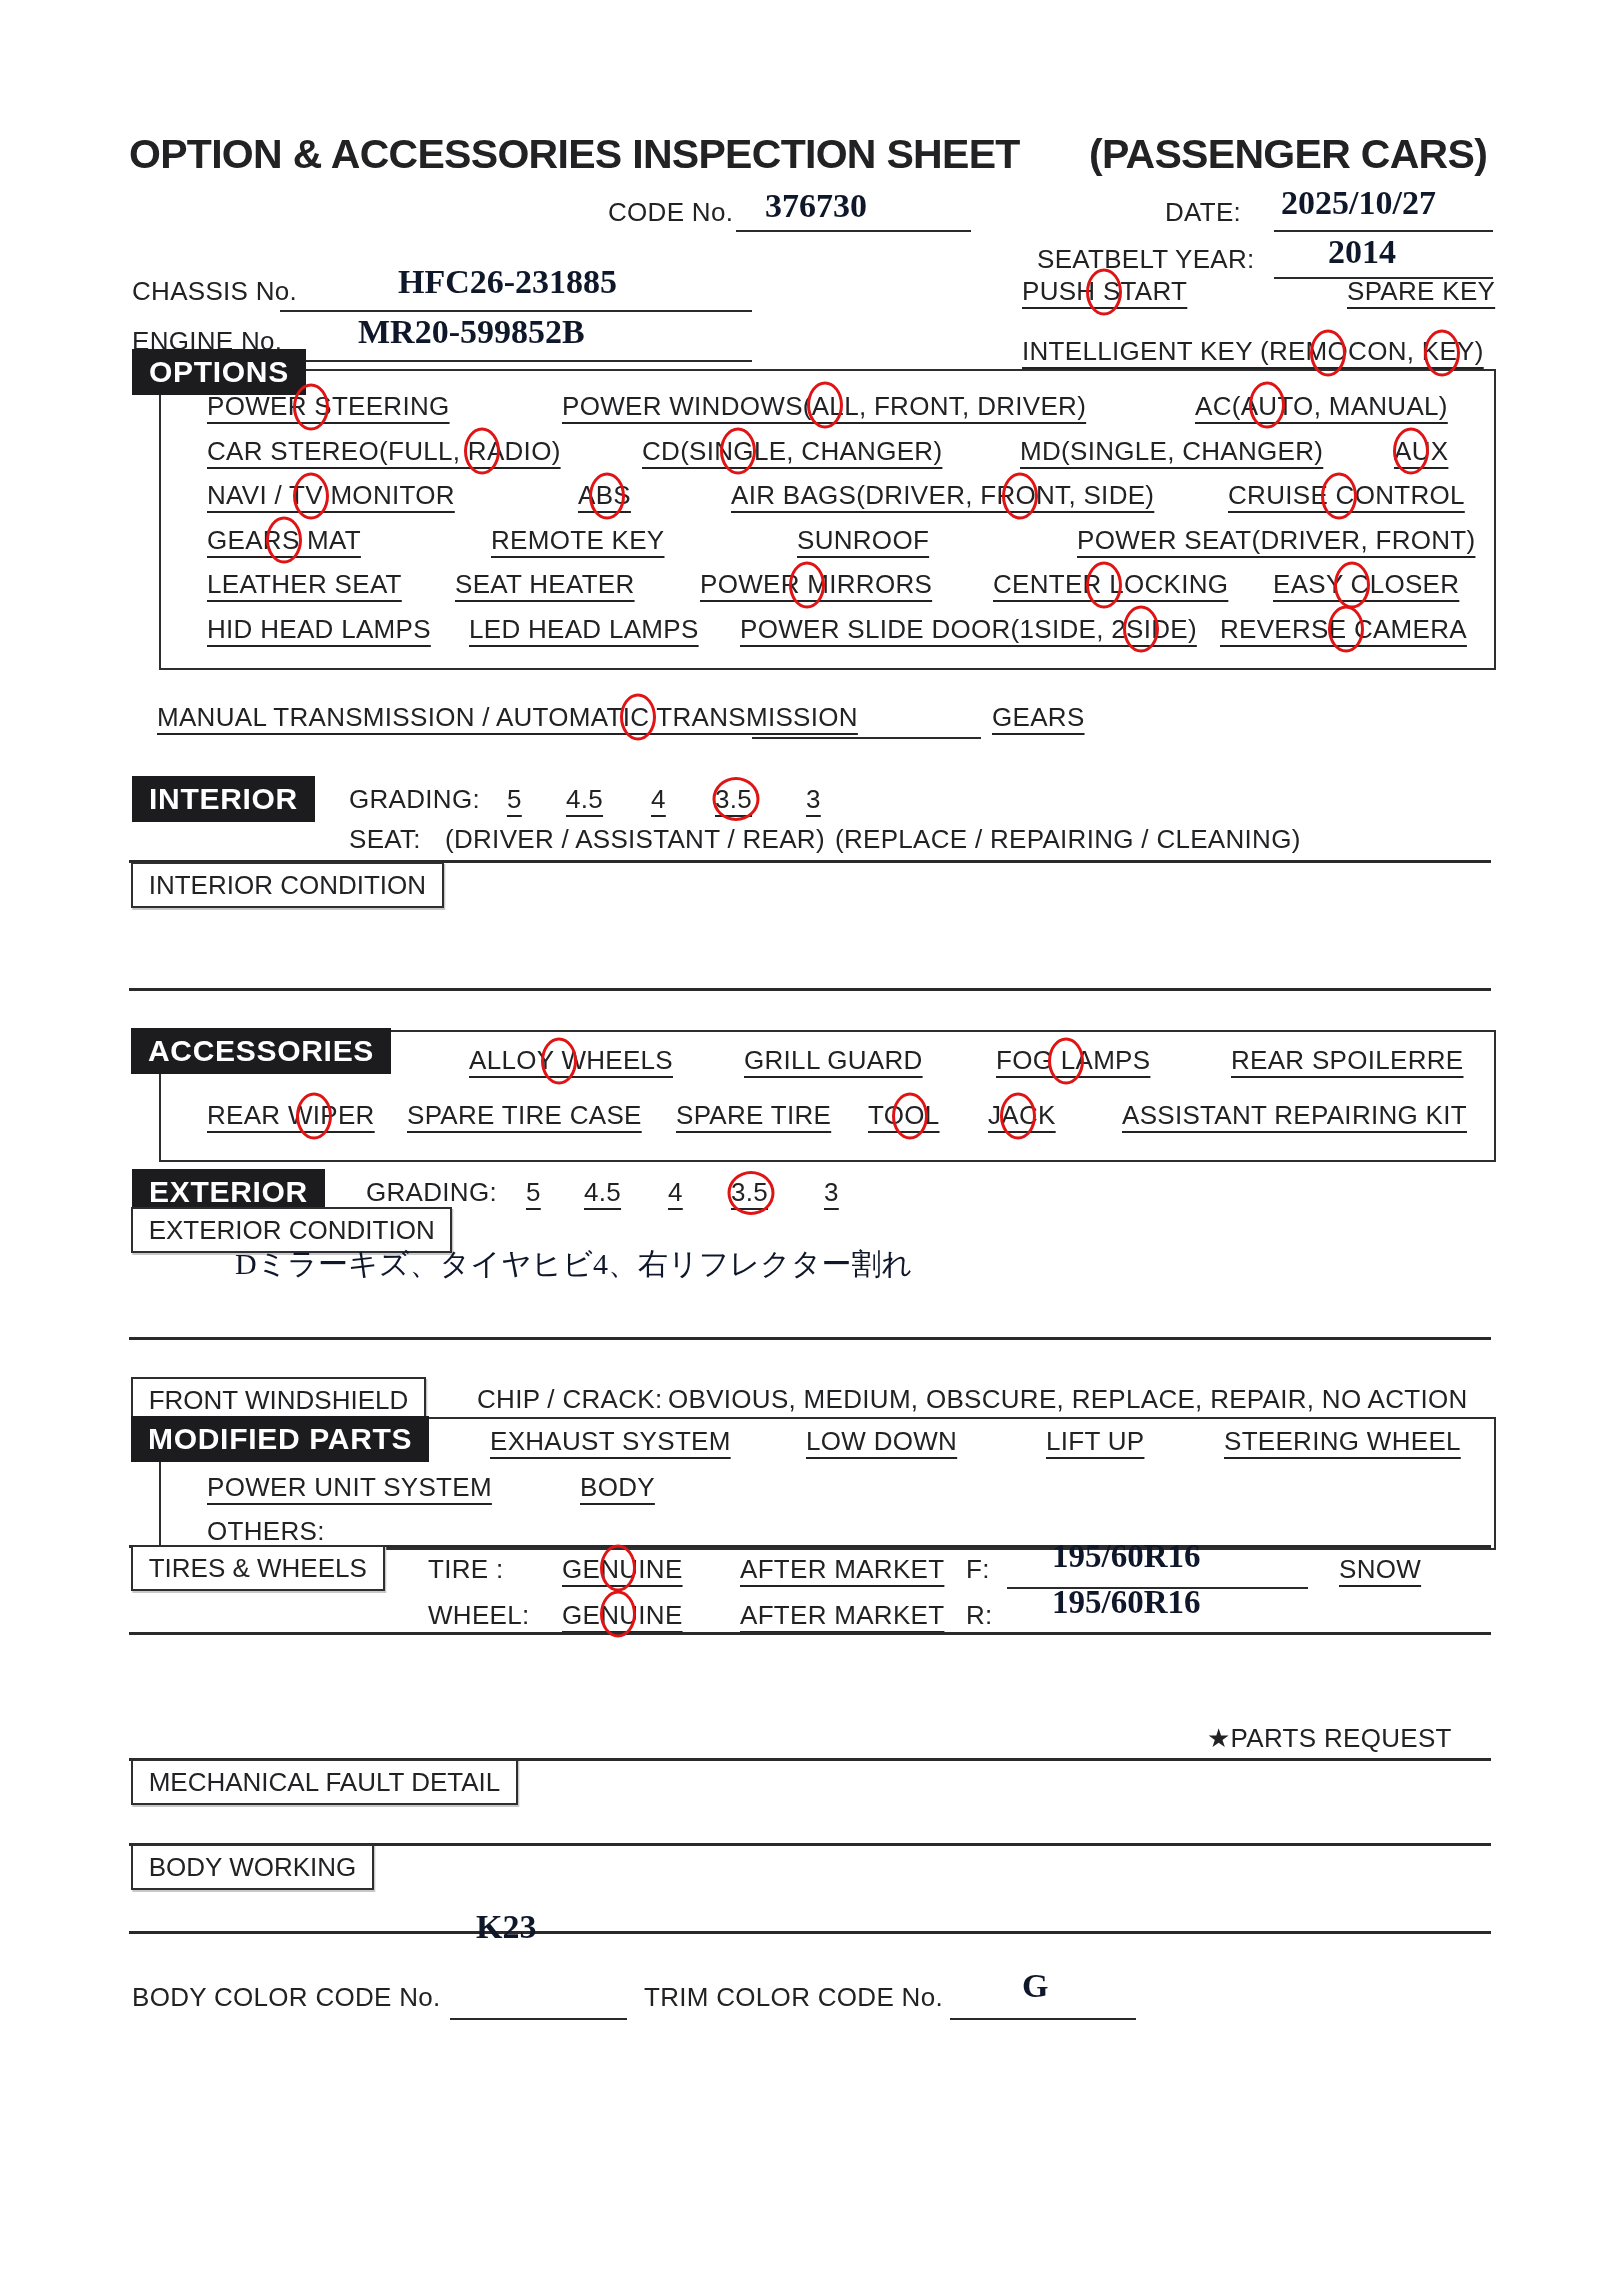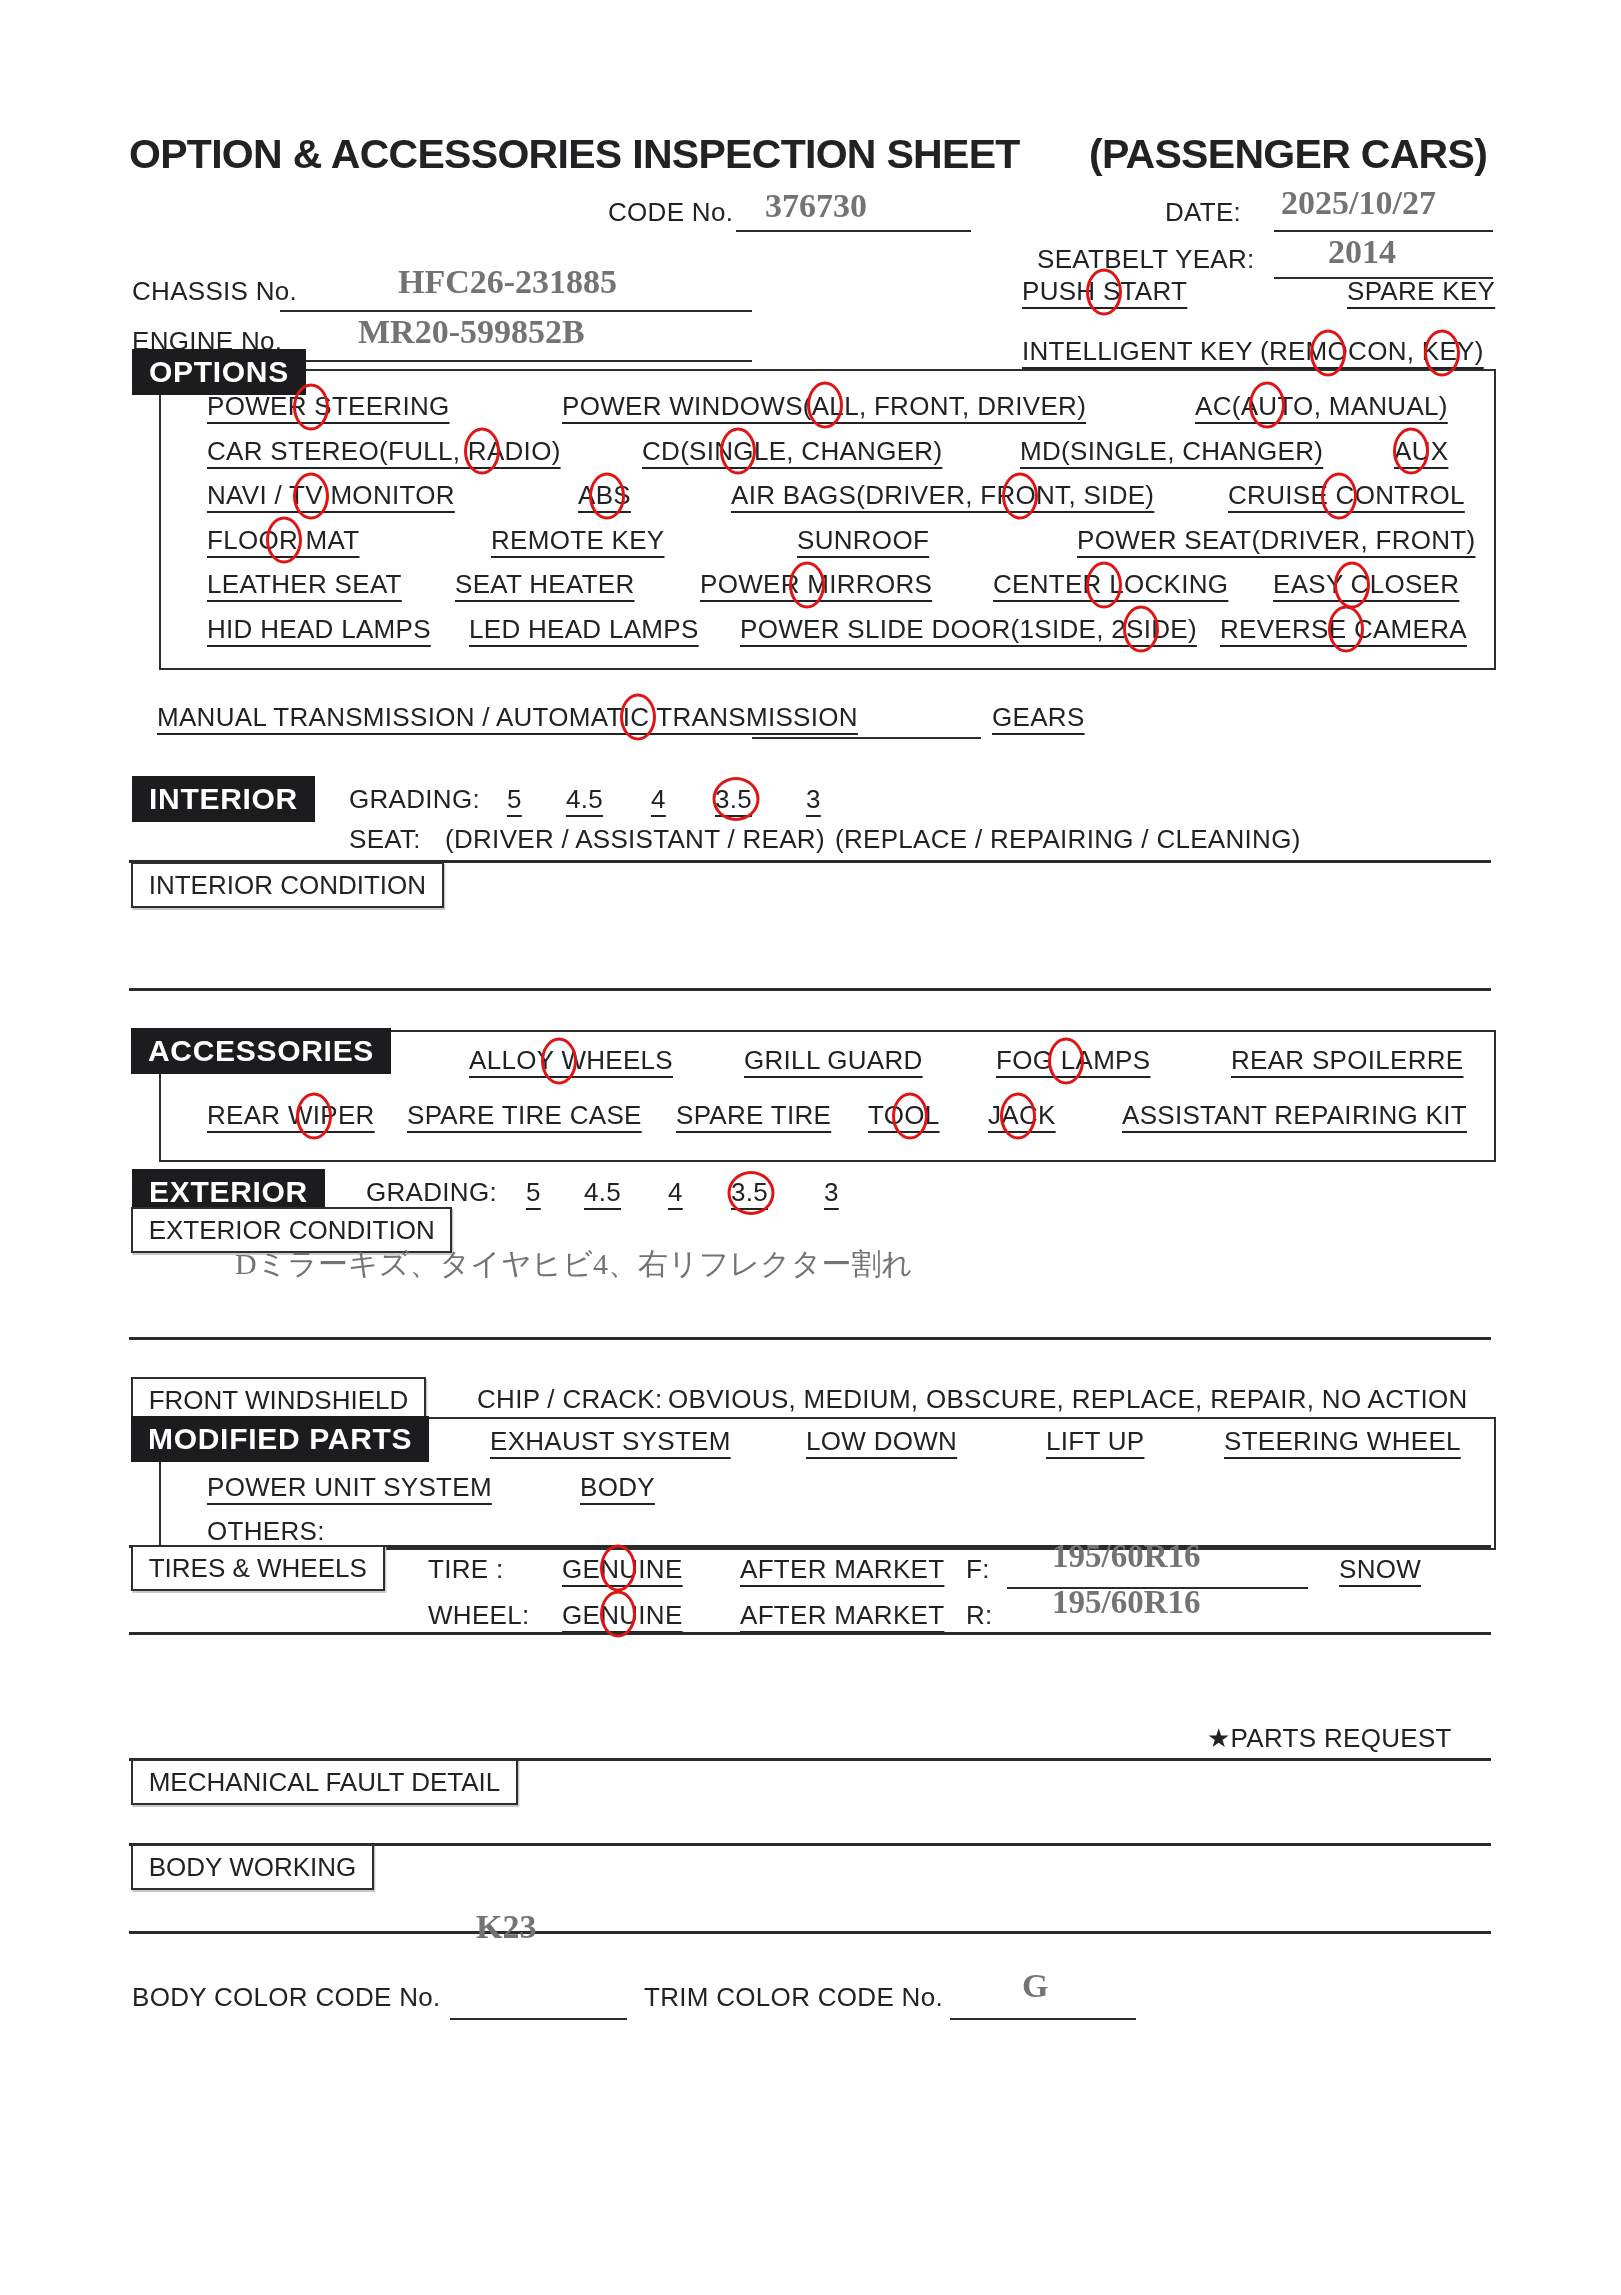--- a/index.html
+++ b/index.html
@@ -9,21 +9,21 @@
   .u{text-decoration:underline;text-decoration-thickness:2px;text-underline-offset:6.5px;}
   .title{position:absolute;font-size:41px;font-weight:bold;letter-spacing:-0.7px;white-space:nowrap;}
   .sec{position:absolute;background:#1c1c1e;color:#ffffff;font-weight:bold;font-size:30px;
        line-height:1;padding:7.8px 17px;letter-spacing:0.7px;white-space:nowrap;}
   .tag{position:absolute;border:2px solid #2e2e30;background:#ffffff;font-size:26px;line-height:1;
        padding:7.8px 15.7px;white-space:nowrap;box-shadow:1.3px 2px 0 #c8c8c8;}
   .obox{position:absolute;border:2px solid #2e2e30;}
   .hr{position:absolute;height:3.3px;background:#2a2a2c;}
   .blank{position:absolute;border-bottom:2.6px solid #2a2a2c;}
   .blue{position:absolute;font-family:"Liberation Serif",serif;font-weight:bold;
-        color:#737373;font-size:34px;white-space:nowrap;}
+        color:#0f172a;font-size:34px;white-space:nowrap;}
   .note{font-size:30px;font-weight:normal;}
   .insp{font-size:37px;}
   .circ{position:absolute;border:3.3px solid #e01414;border-radius:50%;
         transform:translate(-50%,-50%);pointer-events:none;}
 </style>
 </head>
 <body>
 
 <div class="page">
 
@@ -65,21 +65,21 @@
   <span class="lbl u" style="left:207px;top:437px">CAR STEREO(FULL, RADIO)</span>
   <span class="lbl u" style="left:642px;top:437px">CD(SINGLE, CHANGER)</span>
   <span class="lbl u" style="left:1020px;top:437px">MD(SINGLE, CHANGER)</span>
   <span class="lbl u" style="left:1394px;top:437px">AUX</span>
 
   <span class="lbl u" style="left:207px;top:481px">NAVI / TV MONITOR</span>
   <span class="lbl u" style="left:578px;top:481px">ABS</span>
   <span class="lbl u" style="left:731px;top:481px">AIR BAGS(DRIVER, FRONT, SIDE)</span>
   <span class="lbl u" style="left:1228px;top:481px">CRUISE CONTROL</span>
 
-  <span class="lbl u" style="left:207px;top:526px">FLOOR MAT</span>
+  <span class="lbl u" style="left:207px;top:526px">GEARS MAT</span>
   <span class="lbl u" style="left:491px;top:526px">REMOTE KEY</span>
   <span class="lbl u" style="left:797px;top:526px">SUNROOF</span>
   <span class="lbl u" style="left:1077px;top:526px">POWER SEAT(DRIVER, FRONT)</span>
 
   <span class="lbl u" style="left:207px;top:570px">LEATHER SEAT</span>
   <span class="lbl u" style="left:455px;top:570px">SEAT HEATER</span>
   <span class="lbl u" style="left:700px;top:570px">POWER MIRRORS</span>
   <span class="lbl u" style="left:993px;top:570px">CENTER LOCKING</span>
   <span class="lbl u" style="left:1273px;top:570px">EASY CLOSER</span>
 

